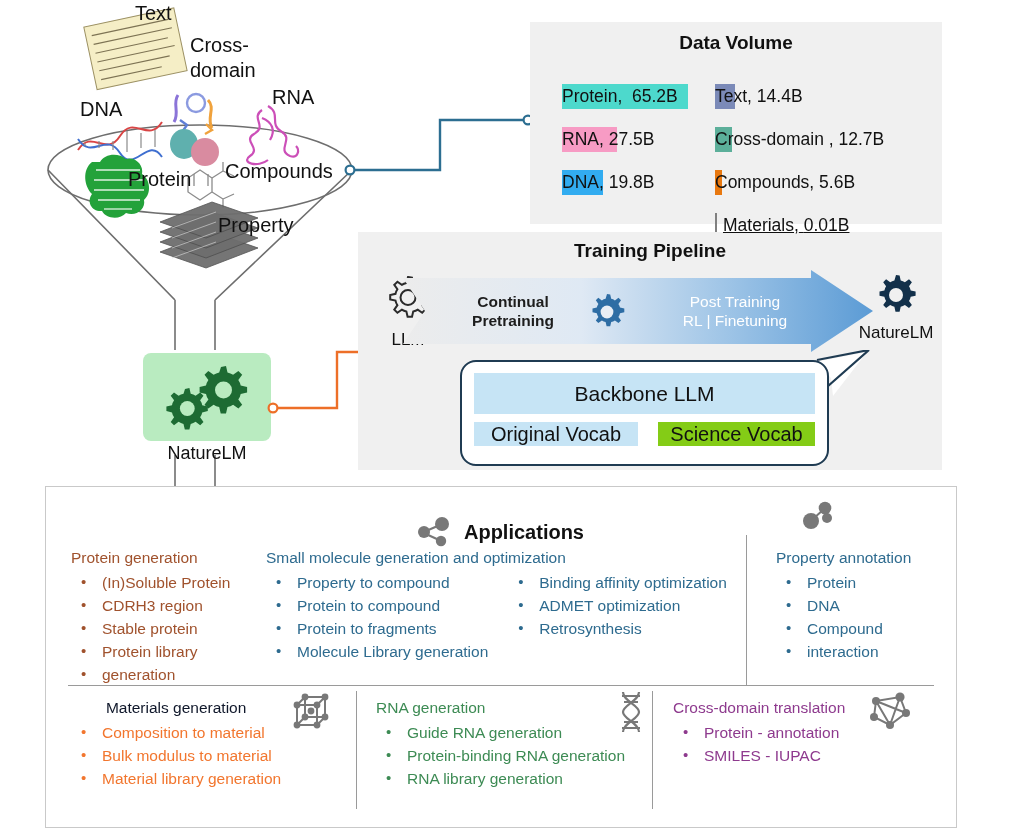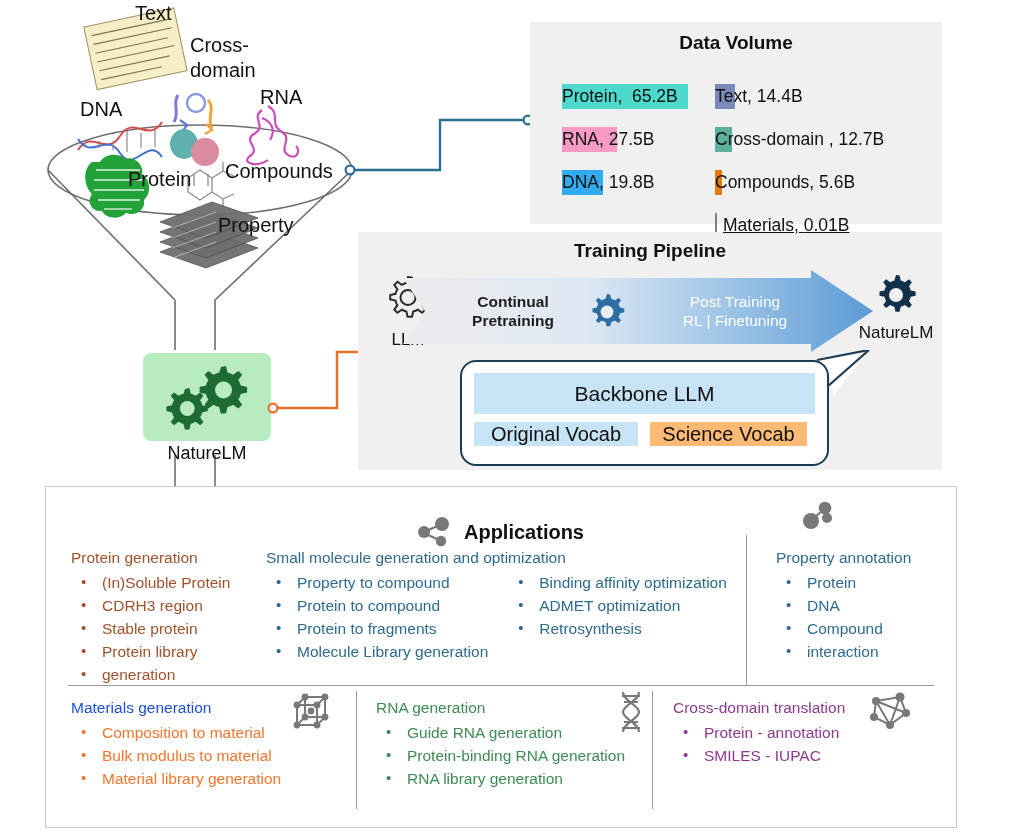--- a/index.html
+++ b/index.html
@@ -34,21 +34,21 @@
   #naturelm-right{position:absolute;left:490px;top:40px;width:96px;text-align:center;}
   #naturelm-right-caption{font-size:17px;color:#111;margin-top:-1px;}
   #backbone-bubble{position:absolute;left:102px;top:128px;width:365px;height:102px;
         border:2.5px solid #1f3b52;border-radius:16px;background:#ffffff;}
   #backbone-main{position:absolute;left:12px;top:11px;width:341px;height:41px;
         background:#c6e4f5;display:flex;align-items:center;justify-content:center;
         font-size:21px;color:#111;}
   .vocab{position:absolute;top:60px;height:24px;display:flex;align-items:center;
         justify-content:center;font-size:20px;color:#111;}
   #vocab-original{left:12px;width:164px;background:#c6e4f5;}
-  #vocab-science{left:188px;width:157px;background:#fdba74;}
+  #vocab-science{left:196px;width:157px;background:#84cc16;}
 
   
   #applications-panel{left:45px;top:486px;width:910px;height:340px;
         border:1px solid #c9c9c9;background:#ffffff;}
   #app-header{position:absolute;left:0;top:14px;width:100%;display:flex;
         align-items:center;justify-content:center;gap:12px;margin-top:16px;}
   #app-title{font-weight:bold;font-size:20px;color:#111;}
   .app-col{position:absolute;}
   .col-title{font-size:15.5px;margin-bottom:4px;white-space:nowrap;}
   ul.app-list{list-style:none;margin:0;padding:0;}
@@ -138,21 +138,21 @@
       </g>
       <g stroke="#d8d8d8" stroke-width="0.8" opacity="0.8">
         <path d="M172,228 l44,-16 M172,238 l44,-16 M172,248 l44,-16 M172,258 l44,-16"></path>
       </g>
     </g>
   </svg>
 
   <div class="funnel-label" style="left:135px;top:2px;">Text</div>
   <div class="funnel-label" style="left:190px;top:33px;line-height:25px;">Cross-<br>domain</div>
   <div class="funnel-label" style="left:80px;top:98px;">DNA</div>
-  <div class="funnel-label" style="left:260px;top:86px;">RNA</div>
+  <div class="funnel-label" style="left:272px;top:86px;">RNA</div>
   <div class="funnel-label" style="left:128px;top:168px;">Protein</div>
   <div class="funnel-label" style="left:225px;top:160px;">Compounds</div>
   <div class="funnel-label" style="left:218px;top:214px;">Property</div>
 </div>
 
 <svg class="abs" style="left:0;top:255px;" width="400" height="245">
   <path d="M175,45 L175,95" stroke="#6e6e6e" stroke-width="1.6" fill="none"></path>
   <path d="M215,45 L215,95" stroke="#6e6e6e" stroke-width="1.6" fill="none"></path>
   <path d="M175,200 L175,231" stroke="#6e6e6e" stroke-width="1.6" fill="none"></path>
   <path d="M215,200 L215,231" stroke="#6e6e6e" stroke-width="1.6" fill="none"></path>
@@ -351,21 +351,21 @@
       <li>Protein</li>
       <li>DNA</li>
       <li>Compound</li>
       <li>interaction</li>
     </ul>
   </div>
 
   <div class="hdiv" style="left:22px;top:198px;width:866px;"></div>
 
   <div class="app-col" style="left:25px;top:212px;">
-    <div class="col-title" style="color:#1d4ed8;">Materials generation</div>
+    <div class="col-title" style="color:#0f172a;text-align:center;">Materials generation</div>
     <ul class="app-list" style="color:#f2762e;">
       <li>Composition to material</li>
       <li>Bulk modulus to material</li>
       <li>Material library generation</li>
     </ul>
   </div>
   <svg width="44" height="42" viewBox="0 0 44 42" class="corner-icon" style="left:243px;top:204px;">
     <g stroke="#787878" stroke-width="2" fill="none">
       <path d="M8,14 L28,14 L28,34 L8,34 Z"></path>
       <path d="M16,6 L36,6 L36,26 L16,26 Z"></path>

